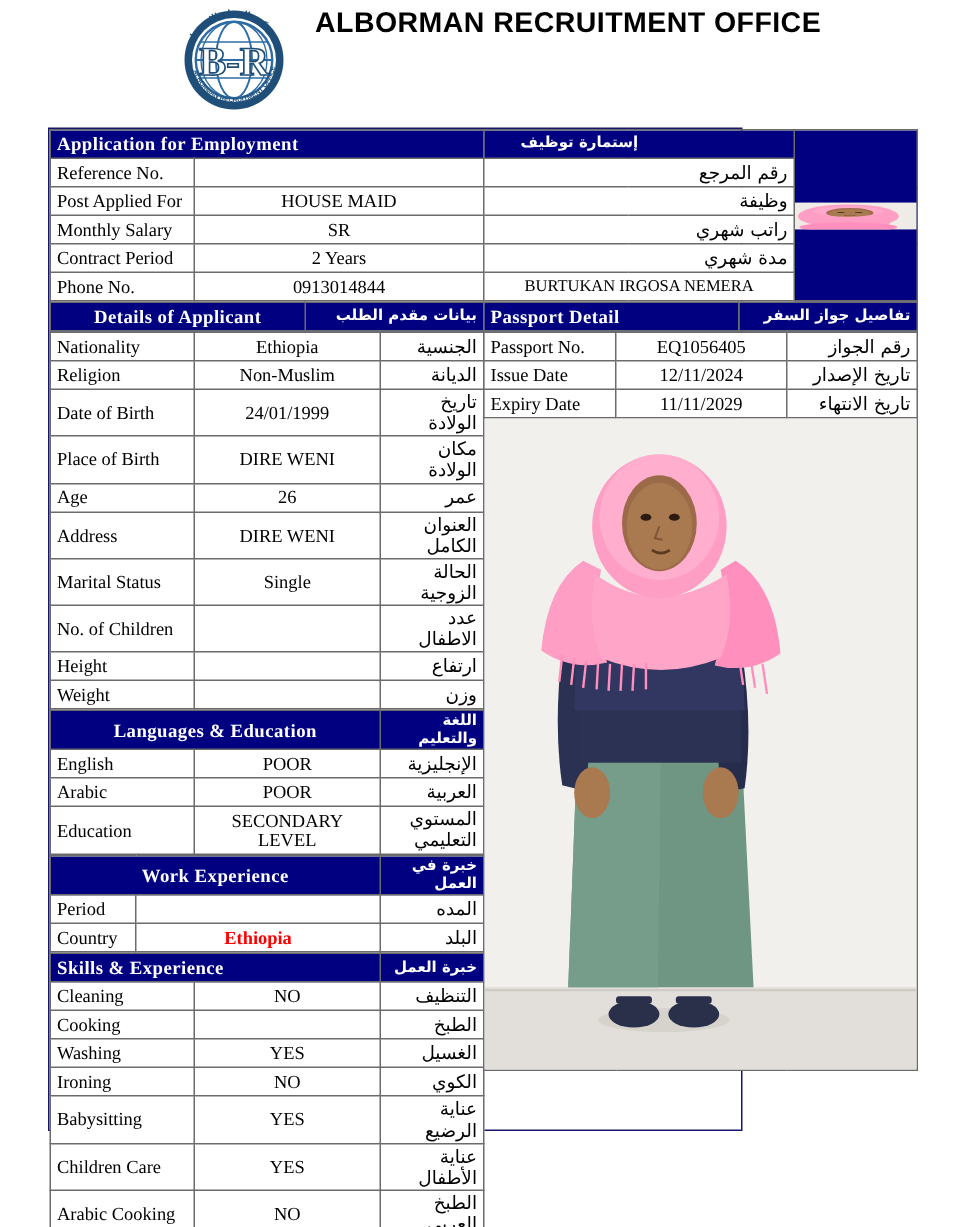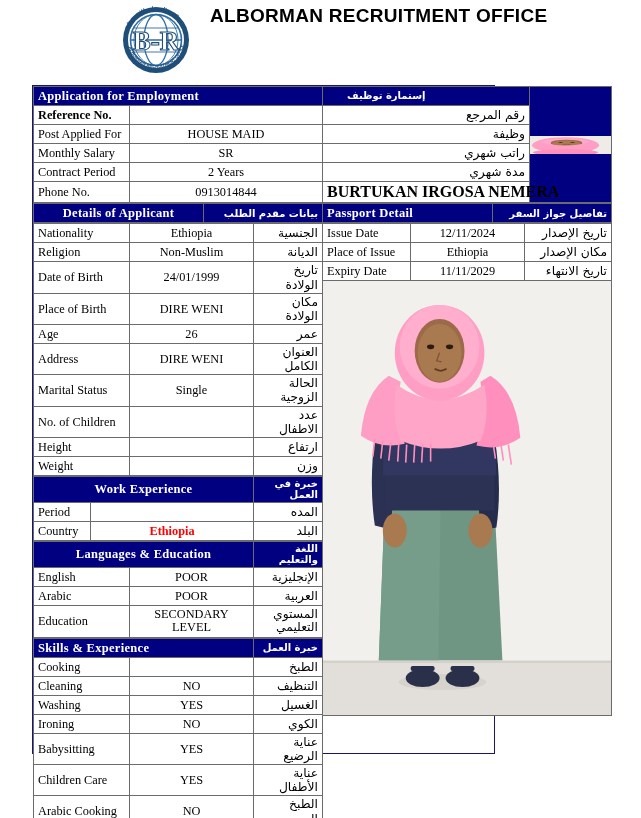--- a/index.html
+++ b/index.html
@@ -85,21 +85,21 @@
     font-weight: bold;
     height: 19px;
   }
   .bar .en {
     font-size: 12.5px; font-weight: bold; letter-spacing: .3px;
   }
   .ar { font-family: "DejaVu Sans", "Liberation Sans", sans-serif;
         direction: rtl; text-align: right; font-size: 10.5px; }
   .bar .ar { color: #ffffff; font-weight: bold; font-size: 10px; }
   .ctr { text-align: center; }
-  .bold { font-weight: bold; }
+  .bold { font-weight: normal; }
   .red { color: #ff0000; font-weight: bold; }
   .lbl { padding-left: 5px; }
   .nowrap { white-space: nowrap; }
 
   
   .photo-cell { padding: 0 !important; background:#fff; }
   .headshot {
     width: 100%; height: 100%;
     display: block;
   }
@@ -187,21 +187,21 @@
         <td colspan="2" class="ar">راتب شهري</td>
       </tr>
       <tr>
         <td class="lbl">Contract Period</td>
         <td class="ctr">2 Years</td>
         <td colspan="2" class="ar">مدة شهري</td>
       </tr>
       <tr>
         <td class="lbl">Phone No.</td>
         <td class="ctr">0913014844</td>
-        <td colspan="2" class="ctr bold nowrap" style="font-size:16px;">BURTUKAN IRGOSA NEMERA</td>
+        <td colspan="2" class="ctr bold nowrap" style="font-size:11px;">BURTUKAN IRGOSA NEMERA</td>
       </tr>
     </tbody>
   </table>
 
   <table class="grid">
     <colgroup>
         <col style="width:170px">
         <col style="width:119px">
         <col style="width:170px">
         <col style="width:119px">
@@ -275,91 +275,91 @@
           <tr>
             <td class="lbl">Weight</td>
             <td class="ctr"></td>
             <td class="ar">وزن</td>
           </tr>
         </tbody>
       </table>
 
       <table class="grid">
         <colgroup>
+            <col style="width:96px">
+            <col style="width:124px">
+            <col style="width:69px">
+          </colgroup>
+        <tbody>
+          <tr class="bar">
+            <td colspan="2" class="en ctr">Languages &amp; Education</td>
+            <td class="ar">اللغة والتعليم</td>
+          </tr>
+          <tr>
+            <td class="lbl">English</td>
+            <td class="ctr">POOR</td>
+            <td class="ar">الإنجليزية</td>
+          </tr>
+          <tr>
+            <td class="lbl">Arabic</td>
+            <td class="ctr">POOR</td>
+            <td class="ar">العربية</td>
+          </tr>
+          <tr>
+            <td class="lbl" style="height:32px;">Education</td>
+            <td class="ctr" style="line-height:1.08;">SECONDARY LEVEL</td>
+            <td class="ar" style="line-height:1.1;">المستوي التعليمي</td>
+          </tr>
+        </tbody>
+      </table>
+
+      <table class="grid">
+        <colgroup>
             <col style="width:57px">
             <col style="width:163px">
             <col style="width:69px">
           </colgroup>
         <tbody>
           <tr class="bar">
             <td colspan="2" class="en ctr">Work Experience</td>
             <td class="ar">خبرة في العمل</td>
           </tr>
           <tr>
             <td class="lbl">Period</td>
             <td class="ctr"></td>
             <td class="ar">المده</td>
           </tr>
           <tr>
             <td class="lbl">Country</td>
             <td class="ctr red">Ethiopia</td>
             <td class="ar">البلد</td>
-          </tr>
-        </tbody>
-      </table>
-
-      <table class="grid">
-        <colgroup>
-            <col style="width:96px">
-            <col style="width:124px">
-            <col style="width:69px">
-          </colgroup>
-        <tbody>
-          <tr class="bar">
-            <td colspan="2" class="en ctr">Languages &amp; Education</td>
-            <td class="ar">اللغة والتعليم</td>
-          </tr>
-          <tr>
-            <td class="lbl">English</td>
-            <td class="ctr">POOR</td>
-            <td class="ar">الإنجليزية</td>
-          </tr>
-          <tr>
-            <td class="lbl">Arabic</td>
-            <td class="ctr">POOR</td>
-            <td class="ar">العربية</td>
-          </tr>
-          <tr>
-            <td class="lbl" style="height:32px;">Education</td>
-            <td class="ctr" style="line-height:1.08;">SECONDARY LEVEL</td>
-            <td class="ar" style="line-height:1.1;">المستوي التعليمي</td>
           </tr>
         </tbody>
       </table>
 
       <table class="grid">
         <colgroup>
             <col style="width:96px">
             <col style="width:124px">
             <col style="width:69px">
           </colgroup>
         <tbody>
           <tr class="bar">
             <td colspan="2" class="en lbl">Skills &amp; Experience</td>
             <td class="ar">خبرة العمل</td>
           </tr>
           <tr>
+            <td class="lbl">Cleaning</td>
+            <td class="ctr">NO</td>
+            <td class="ar">التنظيف</td>
+          </tr>
+          <tr>
             <td class="lbl">Cooking</td>
             <td class="ctr"></td>
             <td class="ar">الطبخ</td>
-          </tr>
-          <tr>
-            <td class="lbl">Cleaning</td>
-            <td class="ctr">NO</td>
-            <td class="ar">التنظيف</td>
           </tr>
           <tr>
             <td class="lbl">Washing</td>
             <td class="ctr">YES</td>
             <td class="ar">الغسيل</td>
           </tr>
           <tr>
             <td class="lbl">Ironing</td>
             <td class="ctr">NO</td>
             <td class="ar">الكوي</td>
@@ -386,28 +386,28 @@
 
     <div style="width:289px;">
       <table class="grid">
         <colgroup>
             <col style="width:88px">
             <col style="width:114px">
             <col style="width:87px">
           </colgroup>
         <tbody>
           <tr>
+            <td class="lbl bold">Passport No.</td>
+            <td class="ctr bold">EQ1056405</td>
+            <td class="ar">رقم الجواز</td>
+          </tr>
+          <tr>
             <td class="lbl">Issue Date</td>
             <td class="ctr">12/11/2024</td>
             <td class="ar">تاريخ الإصدار</td>
-          </tr>
-          <tr>
-            <td class="lbl">Place of Issue</td>
-            <td class="ctr">Ethiopia</td>
-            <td class="ar">مكان الإصدار</td>
           </tr>
           <tr>
             <td class="lbl">Expiry Date</td>
             <td class="ctr">11/11/2029</td>
             <td class="ar">تاريخ الانتهاء</td>
           </tr>
           <tr>
             <td colspan="3" class="photo-cell" style="height:435px;">
               <svg class="fullphoto-box" viewBox="0 0 289 435" preserveAspectRatio="none">
                 <rect width="289" height="435" fill="#efedea"></rect>

